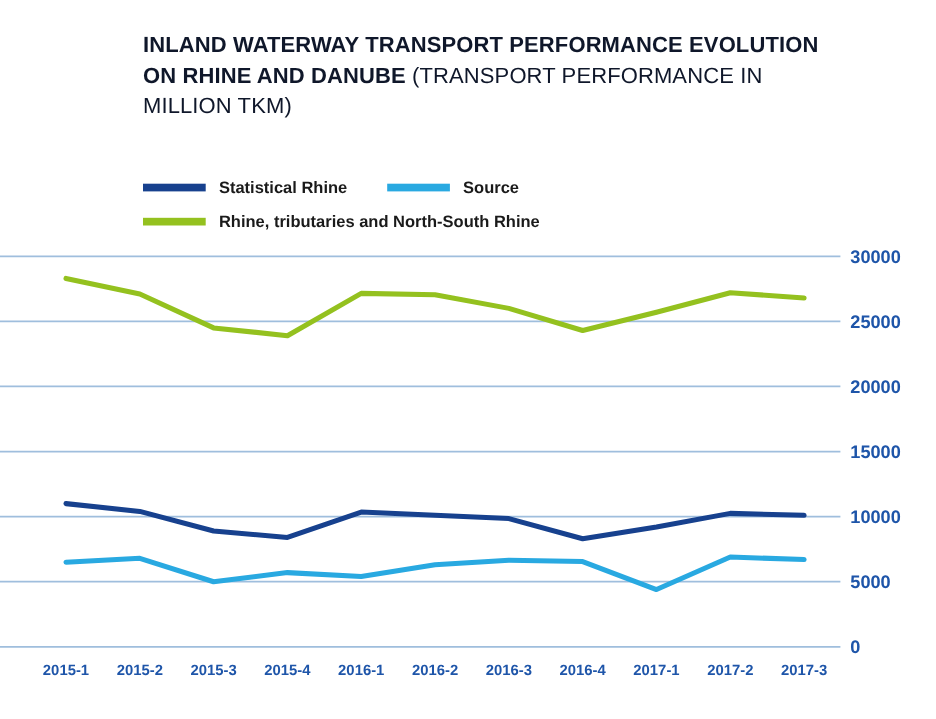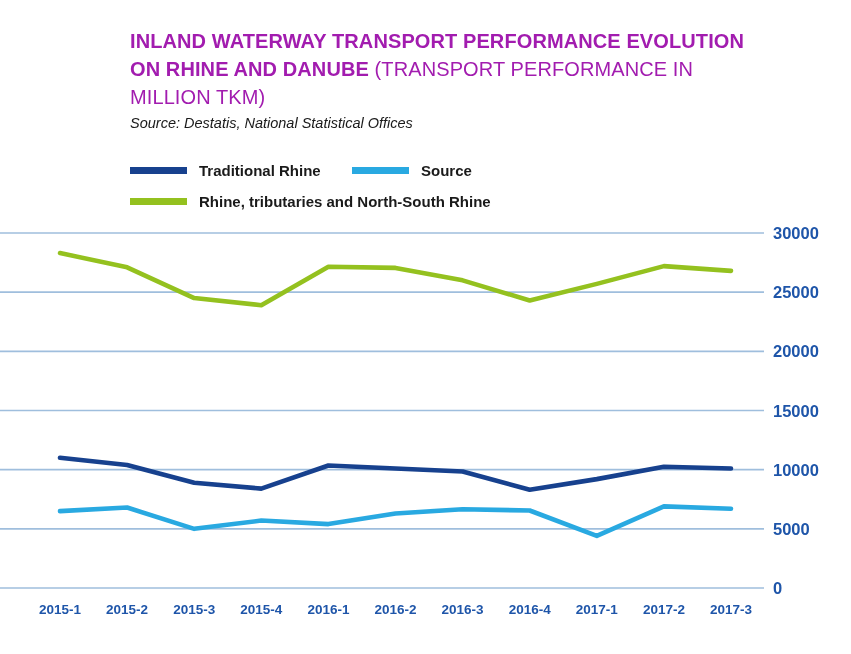--- a/index.html
+++ b/index.html
@@ -12,21 +12,21 @@
     overflow: hidden;
     font-family: "Liberation Sans", sans-serif;
   }
   .title-block {
     position: absolute;
     left: 130px;
     top: 27px;
     width: 640px;
     font-size: 20px;
     line-height: 28px;
-    color: #a21caf;
+    color: #0f172a;
     letter-spacing: 0.1px;
   }
   .title-bold { font-weight: 700; }
   .title-regular { font-weight: 400; }
   .source-line {
     position: absolute;
     left: 130px;
     top: 115px;
     font-size: 14.5px;
     font-style: italic;
@@ -71,26 +71,25 @@
 </style>
 </head>
 <body>
 
 <div class="page">
 
   <div class="title-block">
     <span class="title-bold">INLAND WATERWAY TRANSPORT PERFORMANCE EVOLUTION ON RHINE AND DANUBE </span><span class="title-regular">(TRANSPORT PERFORMANCE IN MILLION TKM)</span>
   </div>
 
-  <div class="source-line">Source: Destatis, National Statistical Offices</div>
 
   <div class="legend">
     <div class="legend-item li-0">
       <span class="legend-swatch" style="background: rgb(23, 65, 142);"></span>
-      <span class="legend-label">Traditional Rhine</span>
+      <span class="legend-label">Statistical Rhine</span>
     </div>
     <div class="legend-item li-1">
       <span class="legend-swatch" style="background: rgb(41, 169, 225);"></span>
       <span class="legend-label">Source</span>
     </div>
     <div class="legend-item li-2">
       <span class="legend-swatch" style="background: rgb(148, 193, 31);"></span>
       <span class="legend-label">Rhine, tributaries and North-South Rhine</span>
     </div>
   </div>

